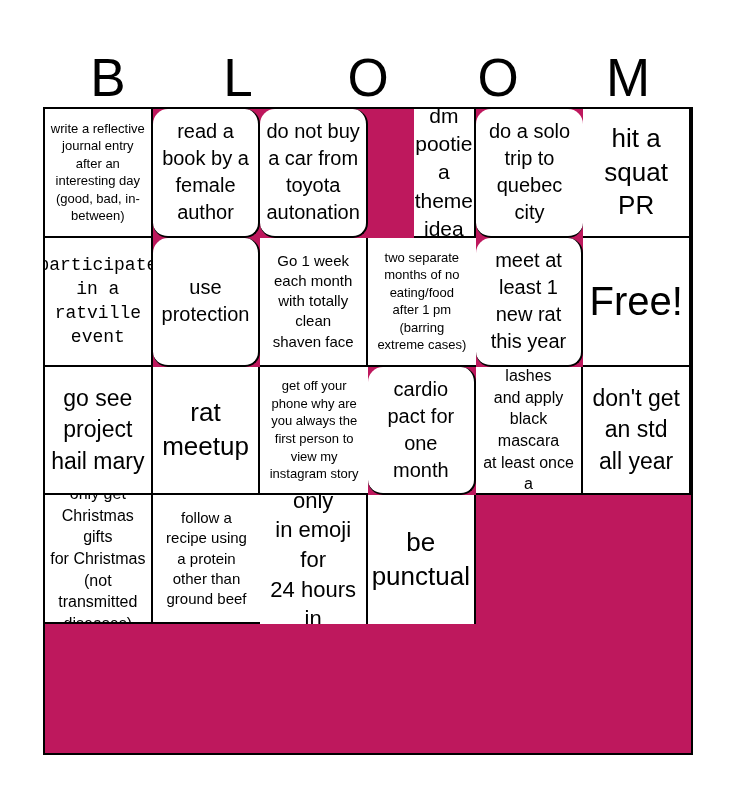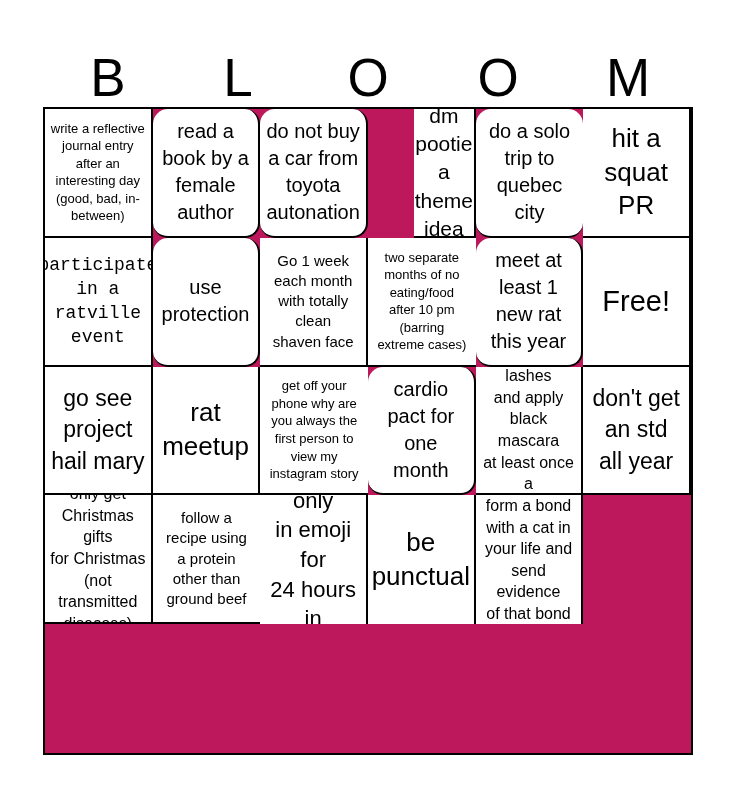--- a/index.html
+++ b/index.html
@@ -68,21 +68,21 @@
   .cell:nth-child(n+21) { border-bottom: none; }
   .fs13 { font-size: 13px; }
   .fs14 { font-size: 16px; }
   .fs15 { font-size: 15px; }
   .fs17 { font-size: 22px; }
   .fs18 { font-size: 18px; font-family: Liberation Mono, monospace; }
   .fs20 { font-size: 20px; border-radius: 15px; }
   .fs21 { font-size: 21px; margin-left: 46px; }
   .fs23 { font-size: 23px; }
   .fs26 { font-size: 26px; line-height: 1.3; }
-  .fs40 { font-size: 29px; line-height: 1.2; }
+  .fs40 { font-size: 40px; line-height: 1.2; }
 </style>
 </head>
 <body>
 
 <div class="page">
 
   <div class="card-title">
     <div class="title-letter">B</div>
     <div class="title-letter">L</div>
     <div class="title-letter">O</div>
@@ -124,21 +124,21 @@
 protection</div>
     <div class="cell fs15">Go 1 week
 each month
 with totally
 clean
 shaven face</div>
 
     <div class="cell fs13">two separate
 months of no
 eating/food
-after 10 pm
+after 1 pm
 (barring
 extreme cases)</div>
     <div class="cell fs20">meet at
 least 1
 new rat
 this year</div>
     <div class="cell fs40">Free!</div>
     <div class="cell fs23">go see
 project
 hail mary</div>
@@ -173,20 +173,15 @@
 recipe using
 a protein
 other than
 ground beef</div>
     <div class="cell fs17">speak only
 in emoji for
 24 hours in
 ratville</div>
     <div class="cell fs26">be
 punctual</div>
-    <div class="cell fs14">form a bond
-with a cat in
-your life and
-send evidence
-of that bond</div>
   </div>
 
 </div>
 
 </body></html>

